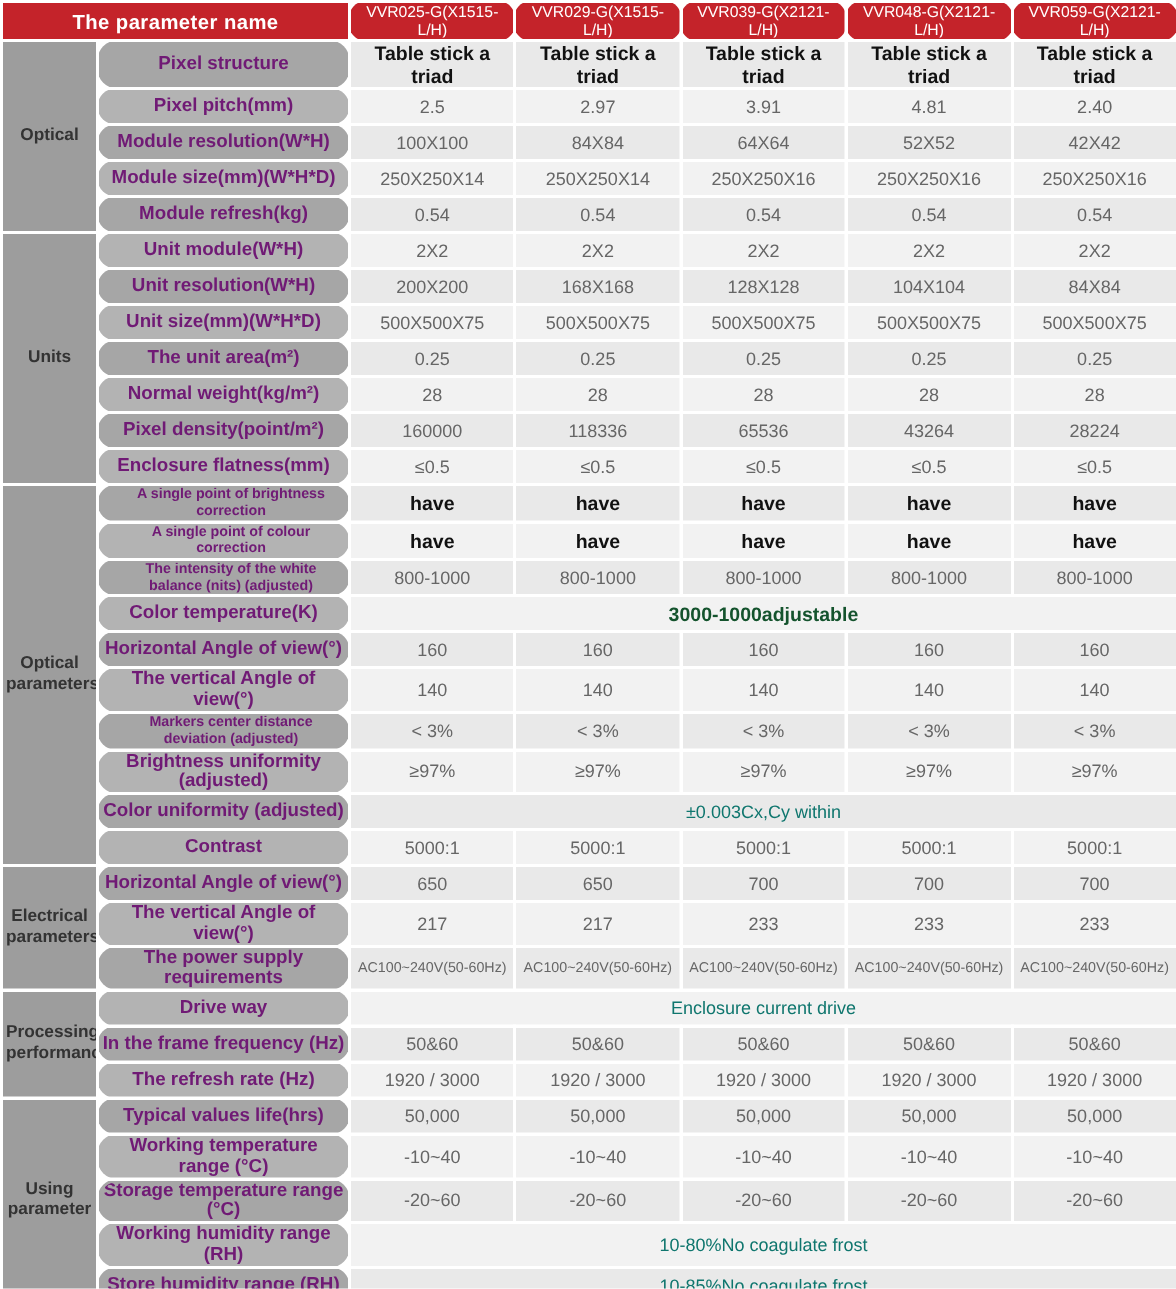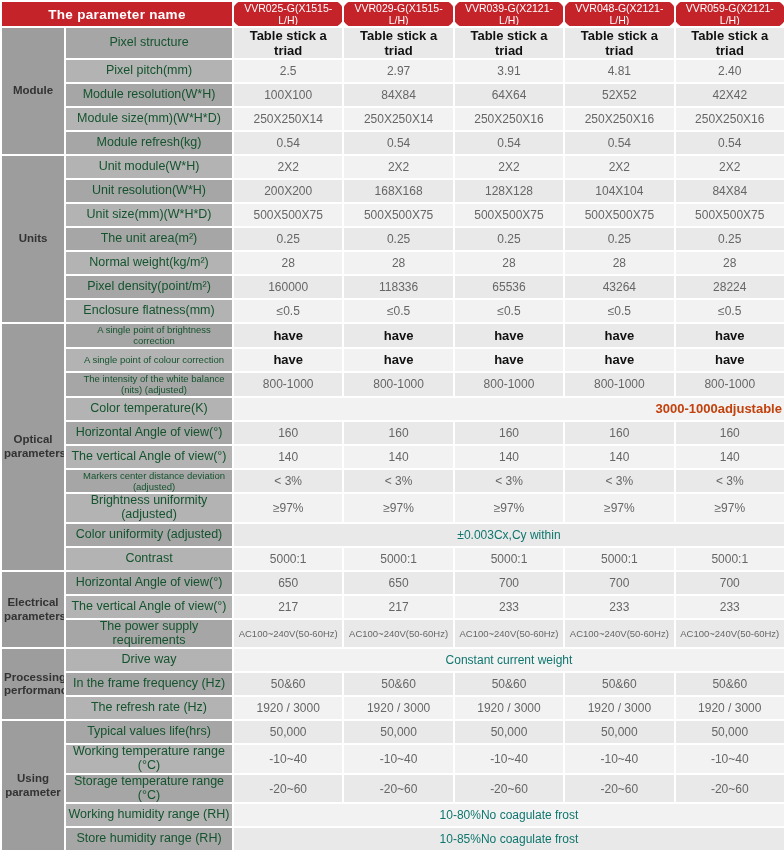--- a/index.html
+++ b/index.html
@@ -34,33 +34,33 @@
     background:#c4232a;color:#ffffff;
     font-weight:normal;font-size:10.5px;letter-spacing:0;border-radius:10px;
   }
   
   .category{
     background:#9d9d9d;color:#333333;
     font-weight:bold;font-size:11.5px;line-height:1.2;
   }
   
   .plabel{
-    font-weight:normal;color:#14532d;font-size:12.5px;line-height:1.1;
+    font-weight:bold;color:#701a75;font-size:12.5px;line-height:1.1;border-radius:13px;
   }
   .plabel.small{font-size:9.5px;line-height:1.2;padding-left:12px;}
   tr.row-dark .plabel{background:#a6a6a6;}
   tr.row-light .plabel{background:#b3b3b3;}
   
   .val{color:#666666;font-size:12px;}
   tr.row-dark .val{background:#e9e9e9;}
   tr.row-light .val{background:#f2f2f2;}
   .val.bold{font-weight:bold;color:#111111;font-size:13px;}
   .val.vsmall{font-size:9.5px;padding:0;}
   .val.spanv{color:#0f766e;}
-  .val.spanv.bold{color:#c2410c;text-align:right;}
+  .val.spanv.bold{color:#14532d;}
 </style>
 </head>
 <body>
 
 <div>
   <table id="spec-table">
     <colgroup>
       <col class="c-cat">
         <col class="c-label">
       <col class="c-val">
@@ -74,21 +74,21 @@
         <th colspan="2" class="head-param">The parameter name</th>
       <th class="head-product">VVR025-G(X1515-L/H)</th>
           <th class="head-product">VVR029-G(X1515-L/H)</th>
           <th class="head-product">VVR039-G(X2121-L/H)</th>
           <th class="head-product">VVR048-G(X2121-L/H)</th>
           <th class="head-product">VVR059-G(X2121-L/H)</th>
         </tr>
     </thead>
     <tbody id="spec-body">
         <tr class="row-dark">
-          <td class="category" rowspan="5">Module</td>
+          <td class="category" rowspan="5">Optical</td>
           <td class="plabel">Pixel structure</td>
           <td class="val bold">Table stick a triad</td>
           <td class="val bold">Table stick a triad</td>
           <td class="val bold">Table stick a triad</td>
           <td class="val bold">Table stick a triad</td>
           <td class="val bold">Table stick a triad</td>
         </tr>
         <tr class="row-light">
           <td class="plabel">Pixel pitch(mm)</td>
           <td class="val">2.5</td>
@@ -272,21 +272,21 @@
           <td class="plabel">The power supply requirements</td>
           <td class="val vsmall">AC100~240V(50-60Hz)</td>
           <td class="val vsmall">AC100~240V(50-60Hz)</td>
           <td class="val vsmall">AC100~240V(50-60Hz)</td>
           <td class="val vsmall">AC100~240V(50-60Hz)</td>
           <td class="val vsmall">AC100~240V(50-60Hz)</td>
         </tr>
         <tr class="row-light">
           <td class="category" rowspan="3">Processing performance</td>
           <td class="plabel">Drive way</td>
-          <td colspan="5" class="val spanv">Constant current weight</td>
+          <td colspan="5" class="val spanv">Enclosure current drive</td>
         </tr>
         <tr class="row-dark">
           <td class="plabel">In the frame frequency (Hz)</td>
           <td class="val">50&amp;60</td>
           <td class="val">50&amp;60</td>
           <td class="val">50&amp;60</td>
           <td class="val">50&amp;60</td>
           <td class="val">50&amp;60</td>
         </tr>
         <tr class="row-light">

